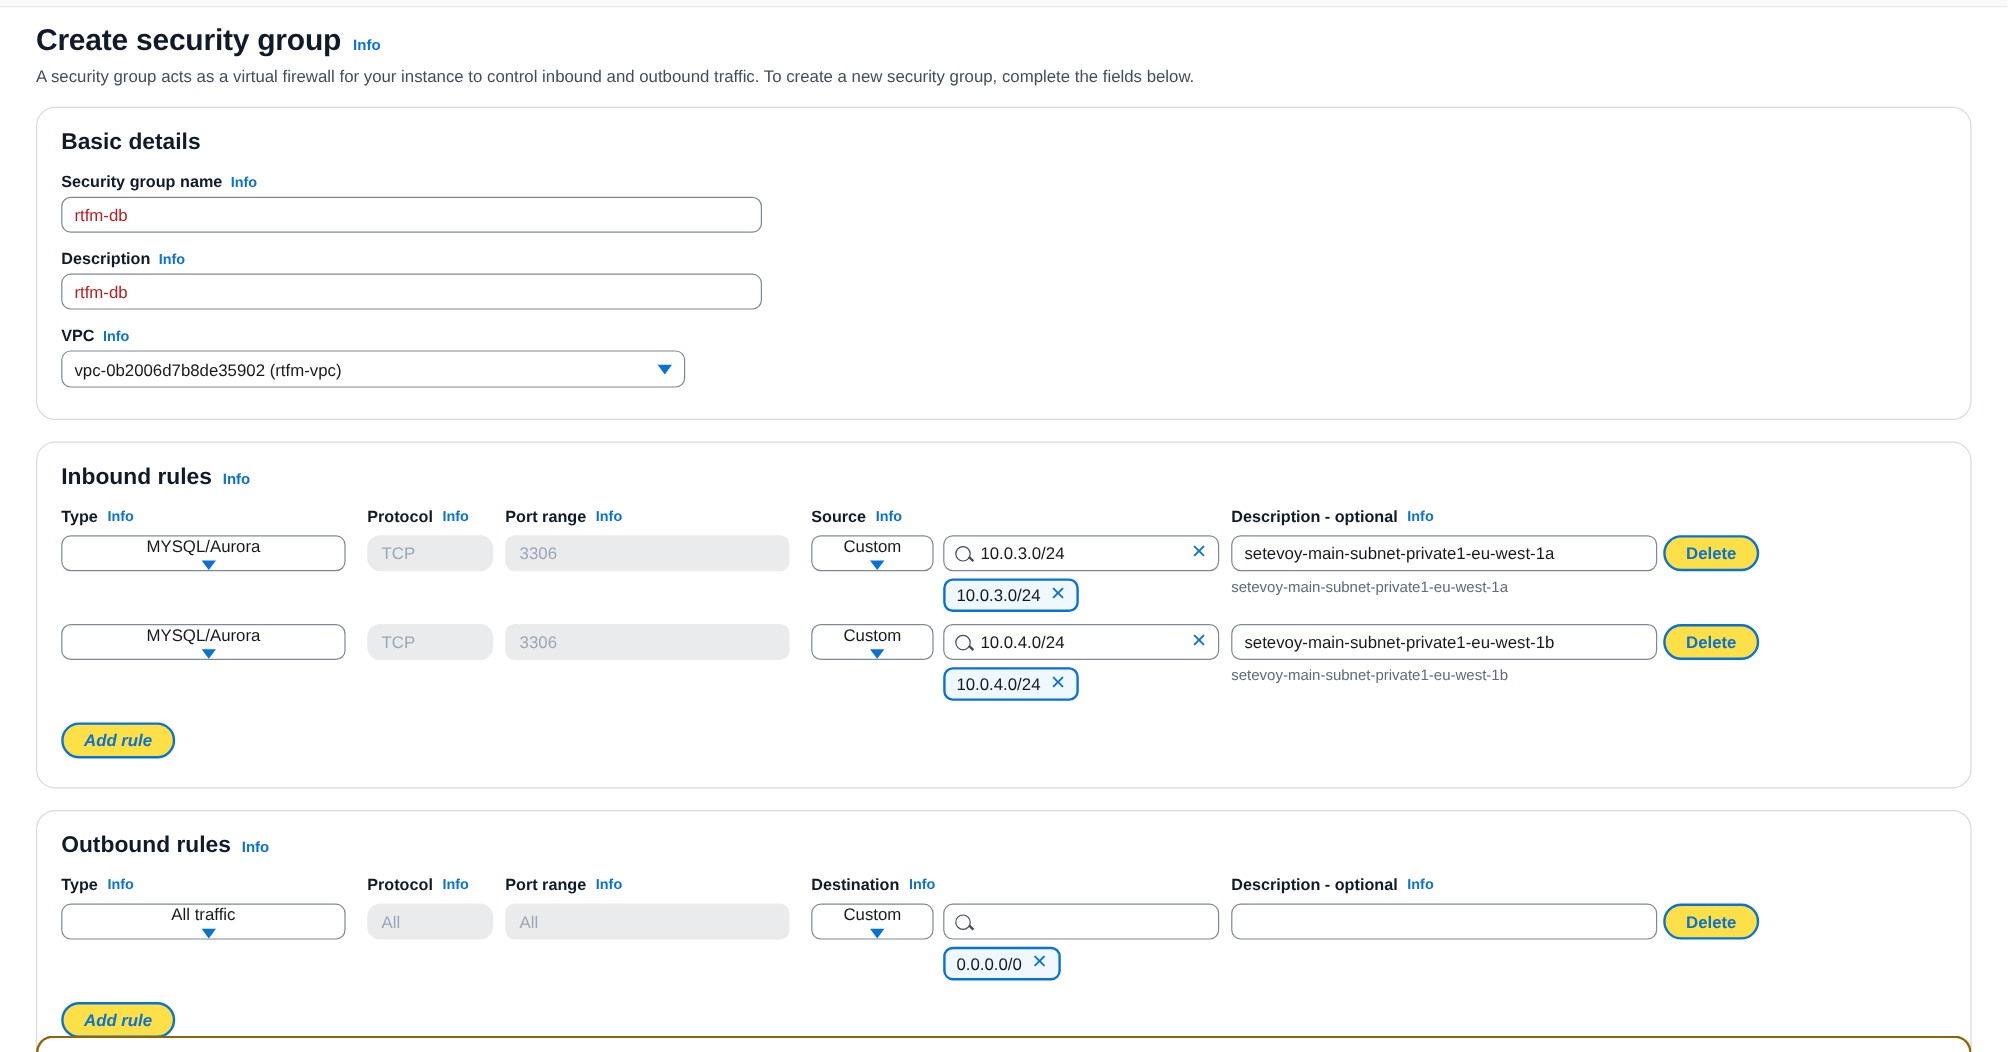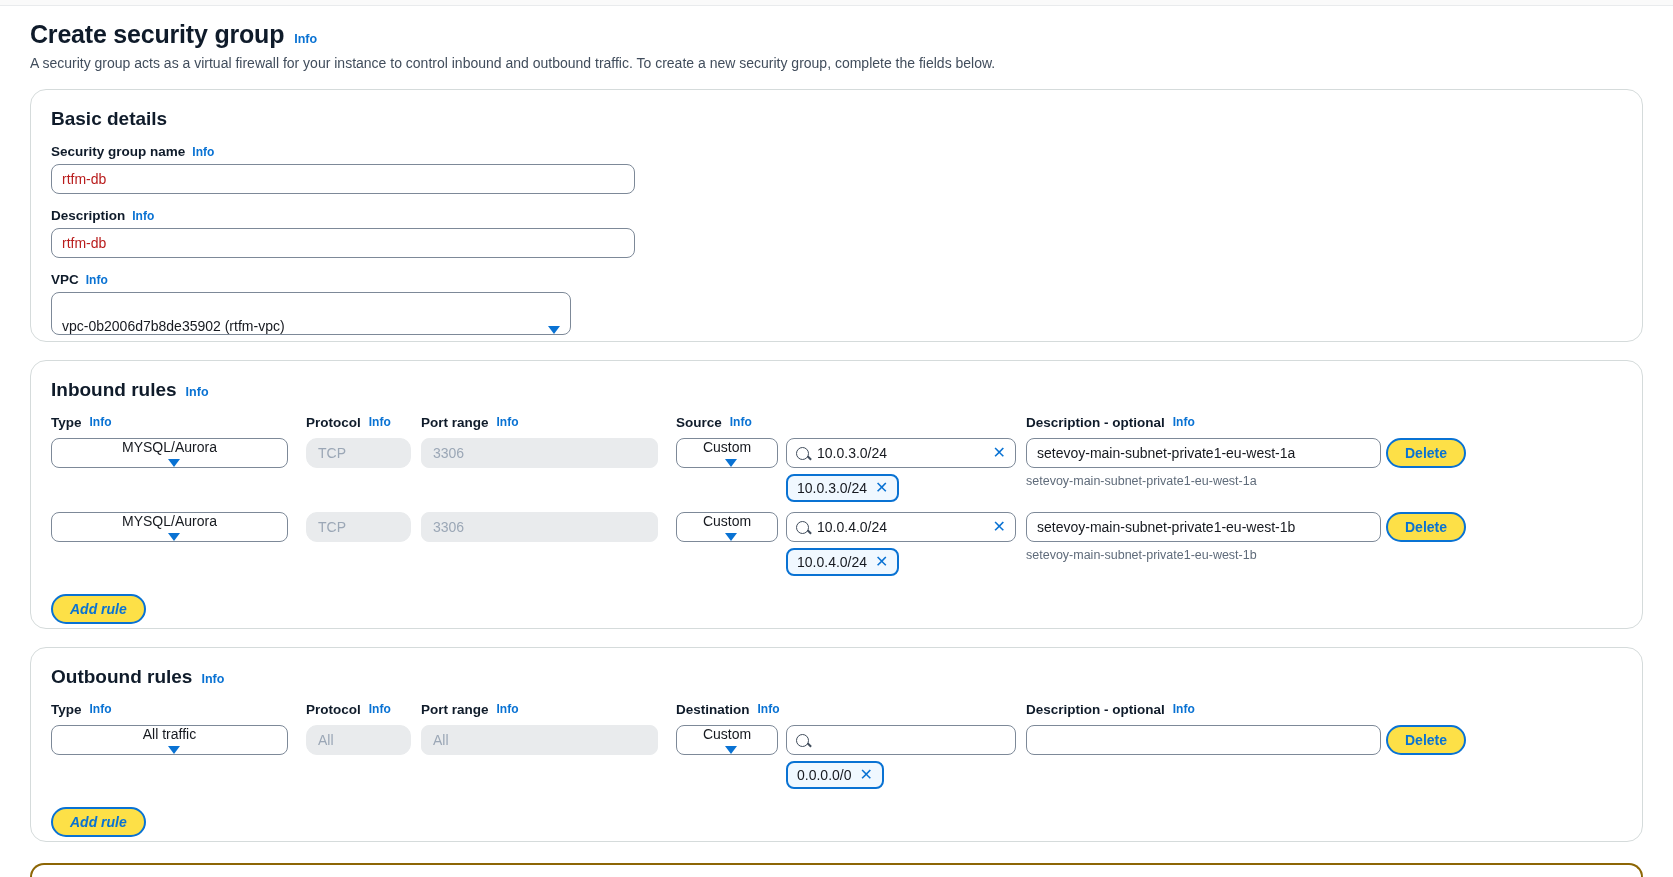--- a/index.html
+++ b/index.html
@@ -54,21 +54,21 @@
     font-size: 14px;
     color: #414d5c;
   }
 
   
   .card {
     border: 1px solid #d5dbdb;
     border-radius: 16px;
     background: #ffffff;
     margin-top: 18px;
-    padding: 18px 20px 4px 20px;
+    padding: 18px 20px 24px 20px;
     position: relative;
   }
   .card-title-row {
     display: flex;
     align-items: baseline;
     gap: 9px;
     margin-bottom: 14px;
   }
   .card-title {
     font-size: 19px;
@@ -103,26 +103,26 @@
     align-items: center;
   }
   .helper {
     font-size: 12.5px;
     color: #5f6b7a;
     margin-top: 5px;
   }
 
   .select {
     width: 520px;
-    height: 43px;
+    height: 31px;
     border: 1px solid #7d8998;
     border-radius: 8px;
     background: #fff;
     display: flex;
-    align-items: flex-end;
+    align-items: center;
     padding: 0 10px;
     font-size: 14px;
     color: #16191f;
     justify-content: space-between;
     cursor: pointer;
   }
   .caret {
     width: 0; height: 0;
     border-left: 6px solid transparent;
     border-right: 6px solid transparent;

